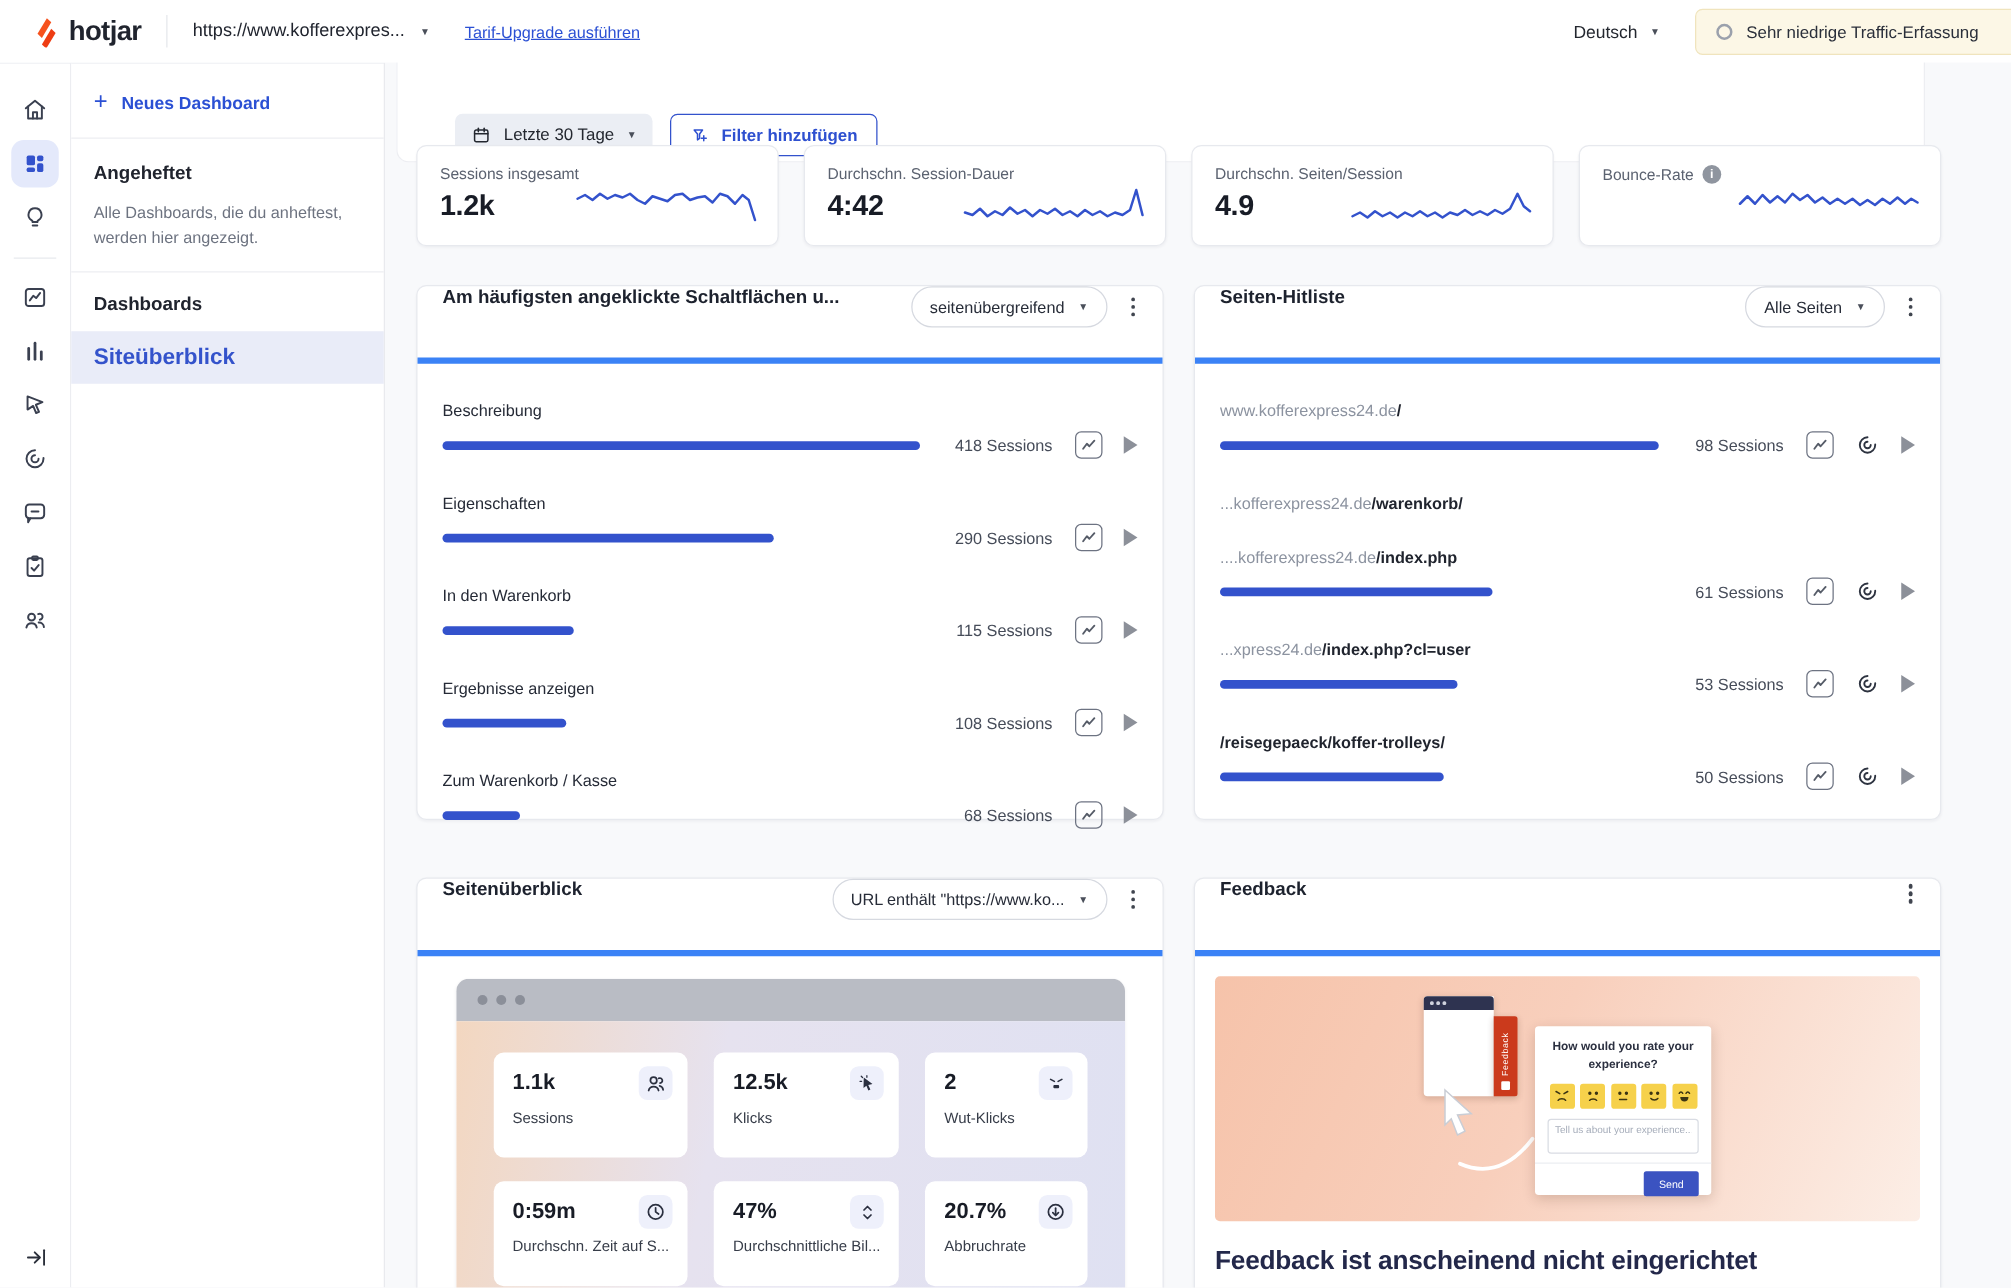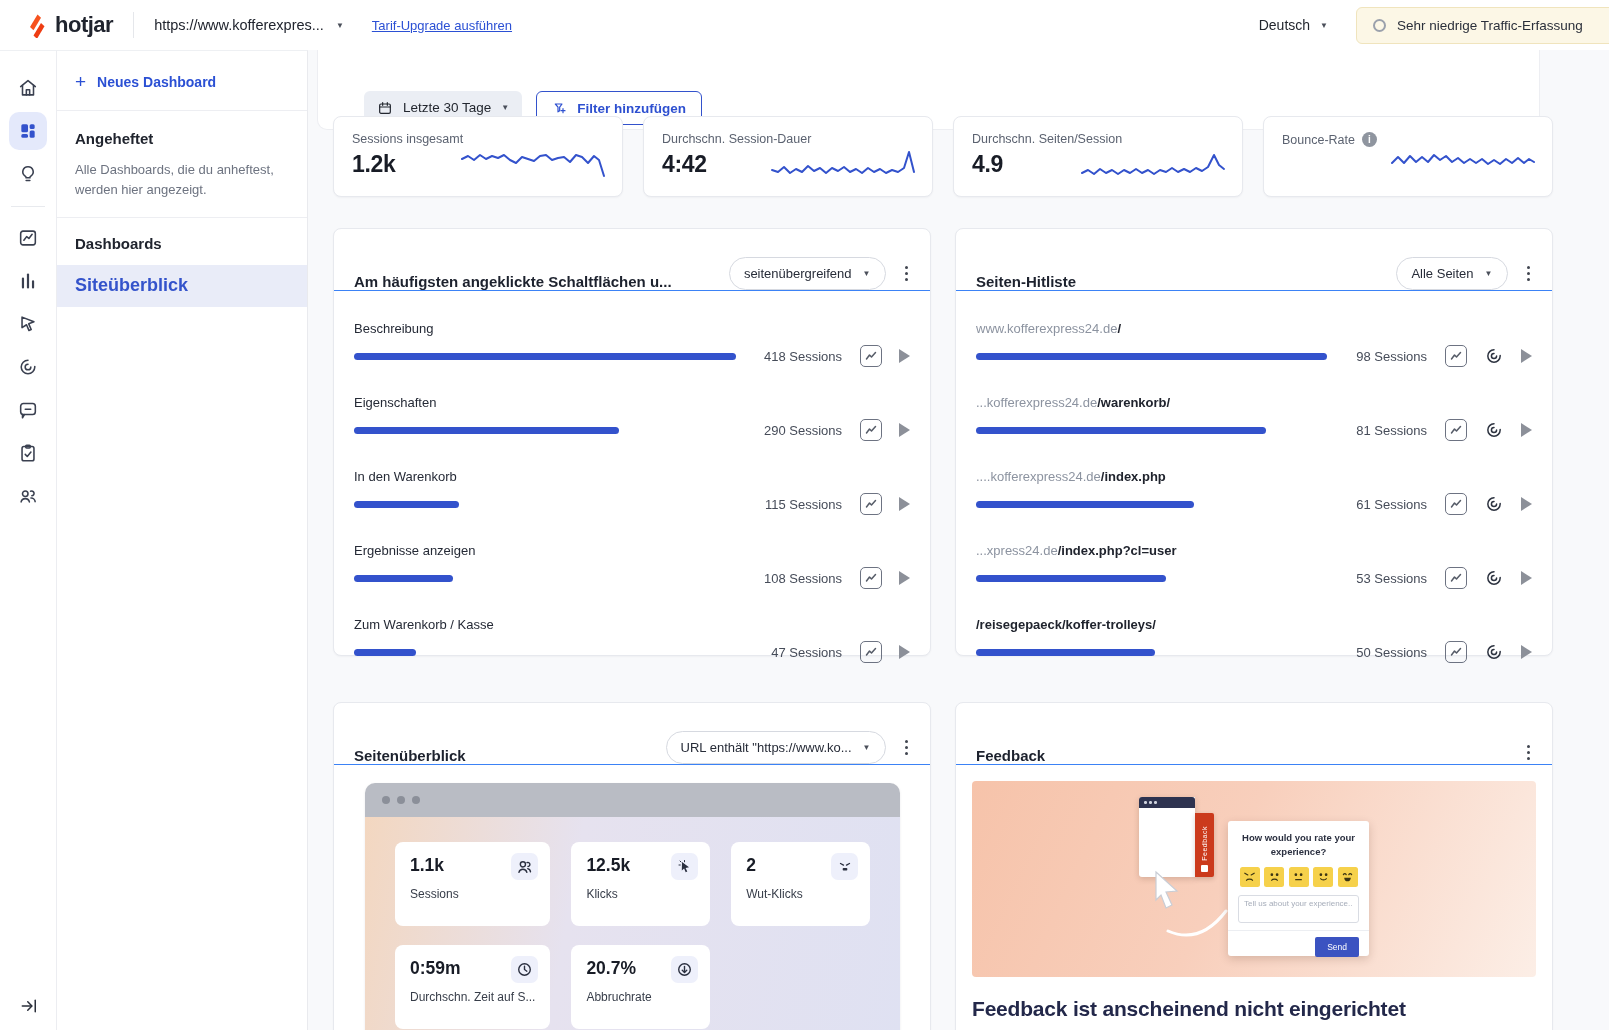--- a/index.html
+++ b/index.html
@@ -52,21 +52,21 @@
   .kpi-value { font-size:23px; font-weight:700; color:#181c26; margin-top:5px; letter-spacing:-0.3px; }
   .kpi-spark { position:absolute; right:14px; top:26px; }
   .info-dot { width:15px; height:15px; border-radius:50%; background:#8f959f; color:#fff; font-size:10px; font-weight:700; display:inline-flex; align-items:center; justify-content:center; font-style:normal; }
 
   
   .charts-row { position:absolute; left:25px; top:178px; width:1220px; display:flex; gap:24px; }
   .bottom-row { position:absolute; left:25px; top:652px; width:1220px; display:flex; gap:24px; }
   .card { flex:1; background:#fff; border:1px solid #e7e9ee; border-radius:8px; box-shadow:0 1px 2px rgba(20,24,40,.04); }
   .chart-card { height:428px; }
   .bottom-card { height:378px; }
-  .card-head { height:62px; display:flex; align-items:flex-end; justify-content:space-between; padding:0 18px 0 20px; border-bottom:1px solid #3b82f6; }
+  .card-head { height:62px; display:flex; align-items:flex-start; justify-content:space-between; padding:0 18px 0 20px; border-bottom:5px solid #3b82f6; }
   .card-title { font-size:15px; font-weight:700; color:#1d222e; }
   .head-right { display:flex; align-items:center; }
   .pill { display:flex; align-items:center; gap:11px; border:1px solid #d6d9e0; border-radius:18px; padding:8px 14px; font-size:13px; color:#272c38; cursor:pointer; white-space:nowrap; }
   .kebab { display:flex; flex-direction:column; gap:2.5px; align-items:center; margin-left:15px; padding:4px; cursor:pointer; }
   .kebab i { width:3.5px; height:3.5px; border-radius:50%; background:#40454f; }
 
   .rows-wrap { padding:30px 20px 0; }
   .metric-row { margin-bottom:28px; }
   .metric-label { font-size:13px; color:#252a36; margin-bottom:9px; }
   .metric-label .url-prefix { color:#8c93a0; }
@@ -372,21 +372,21 @@
               <span class="play-ic"></span>
             </div>
           </div>
         </div>
         <div class="metric-row">
           <div class="metric-label">Zum Warenkorb / Kasse</div>
           <div class="metric-line">
             <div class="bar-track">
                 <div class="bar-fill" style="width: 16.2679%;"></div>
               </div>
-            <div class="sessions">47 Sessions</div>
+            <div class="sessions">68 Sessions</div>
             <div class="icon-btns">
               <span class="chart-ic">
                   <svg width="12" height="12" viewBox="0 0 12 12" fill="none" stroke="#565c68" stroke-width="1.5" stroke-linecap="round" stroke-linejoin="round">
                     <polyline points="1.5,9 4.5,5 6.5,7 10.5,2.5"></polyline>
                   </svg>
                 </span>
               <span class="play-ic"></span>
             </div>
           </div>
         </div>
@@ -427,40 +427,20 @@
                     <path d="M12 4.6 a7.4 7.4 0 1 0 7.4 7.4 v-.6"></path>
                     <path d="M15.1 12 a3.1 3.1 0 1 1 -3.1 -3.1"></path>
                   </svg>
                 </span>
               <span class="play-ic"></span>
             </div>
           </div>
         </div>
         <div class="metric-row">
           <div class="metric-label"><span class="url-prefix">...kofferexpress24.de</span><span class="url-path">/warenkorb/</span></div>
-          <div class="metric-line">
-            <div class="bar-track">
-                <div class="bar-fill" style="width: 82.6531%;"></div>
-              </div>
-            <div class="sessions" style="width:86px">81 Sessions</div>
-            <div class="icon-btns">
-              <span class="chart-ic">
-                  <svg width="12" height="12" viewBox="0 0 12 12" fill="none" stroke="#565c68" stroke-width="1.5" stroke-linecap="round" stroke-linejoin="round">
-                    <polyline points="1.5,9 4.5,5 6.5,7 10.5,2.5"></polyline>
-                  </svg>
-                </span>
-              <span class="at-ic">
-                  <svg width="20" height="20" viewBox="0 0 24 24" fill="none" stroke="#2d3340" stroke-width="1.8" stroke-linecap="round">
-                    <path d="M12 4.6 a7.4 7.4 0 1 0 7.4 7.4 v-.6"></path>
-                    <path d="M15.1 12 a3.1 3.1 0 1 1 -3.1 -3.1"></path>
-                  </svg>
-                </span>
-              <span class="play-ic"></span>
-            </div>
-          </div>
         </div>
         <div class="metric-row">
           <div class="metric-label"><span class="url-prefix">....kofferexpress24.de</span><span class="url-path">/index.php</span></div>
           <div class="metric-line">
             <div class="bar-track">
                 <div class="bar-fill" style="width: 62.2449%;"></div>
               </div>
             <div class="sessions" style="width:86px">61 Sessions</div>
             <div class="icon-btns">
               <span class="chart-ic">
@@ -587,20 +567,30 @@
           </div>
           <div class="tile">
             <div class="tile-value">0:59m</div>
             <div class="tile-chip">
                 <svg width="15" height="15" viewBox="0 0 14 14" fill="none" stroke="currentColor" stroke-width="1.3" stroke-linecap="round">
                   <circle cx="7" cy="7" r="5.4"></circle>
                   <path d="M7 4 V7 L9.2 8.6"></path>
                 </svg>
               </div>
             <div class="tile-label">Durchschn. Zeit auf S...</div>
+          </div>
+          <div class="tile">
+            <div class="tile-value">47%</div>
+            <div class="tile-chip">
+                <svg width="14" height="14" viewBox="0 0 14 14" fill="none" stroke="currentColor" stroke-width="1.4" stroke-linecap="round" stroke-linejoin="round">
+                  <path d="M4.2 5 L7 2.2 L9.8 5"></path>
+                  <path d="M4.2 9 L7 11.8 L9.8 9"></path>
+                </svg>
+              </div>
+            <div class="tile-label">Durchschnittliche Bil...</div>
           </div>
           <div class="tile">
             <div class="tile-value">20.7%</div>
             <div class="tile-chip">
                 <svg width="15" height="15" viewBox="0 0 14 14" fill="none" stroke="currentColor" stroke-width="1.3" stroke-linecap="round" stroke-linejoin="round">
                   <circle cx="7" cy="7" r="5.4"></circle>
                   <path d="M7 4.2 V9.4"></path>
                   <path d="M4.9 7.6 L7 9.7 L9.1 7.6"></path>
                 </svg>
               </div>

